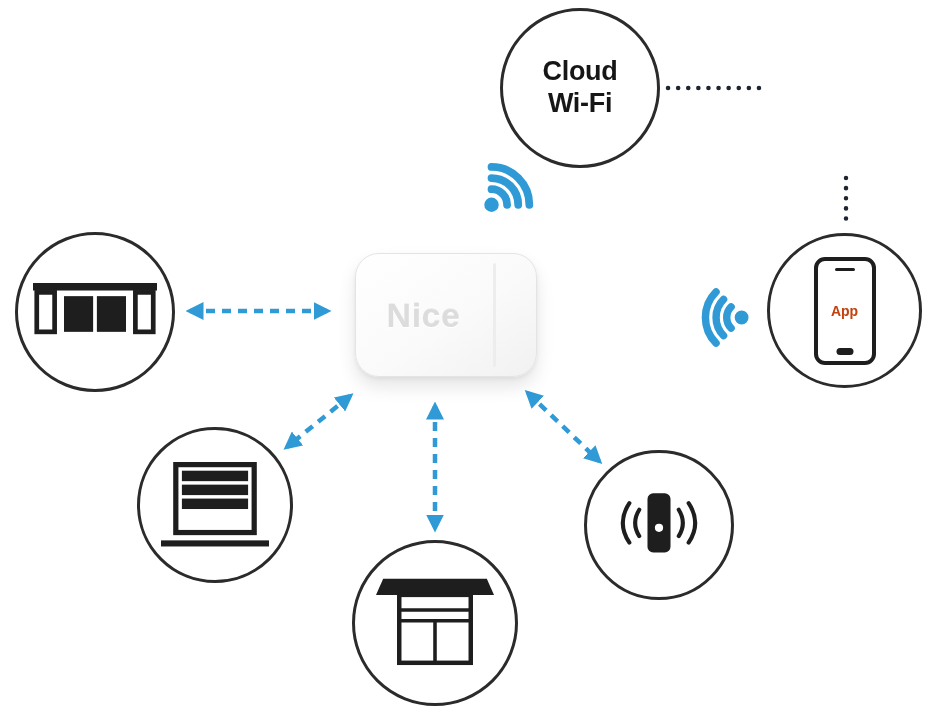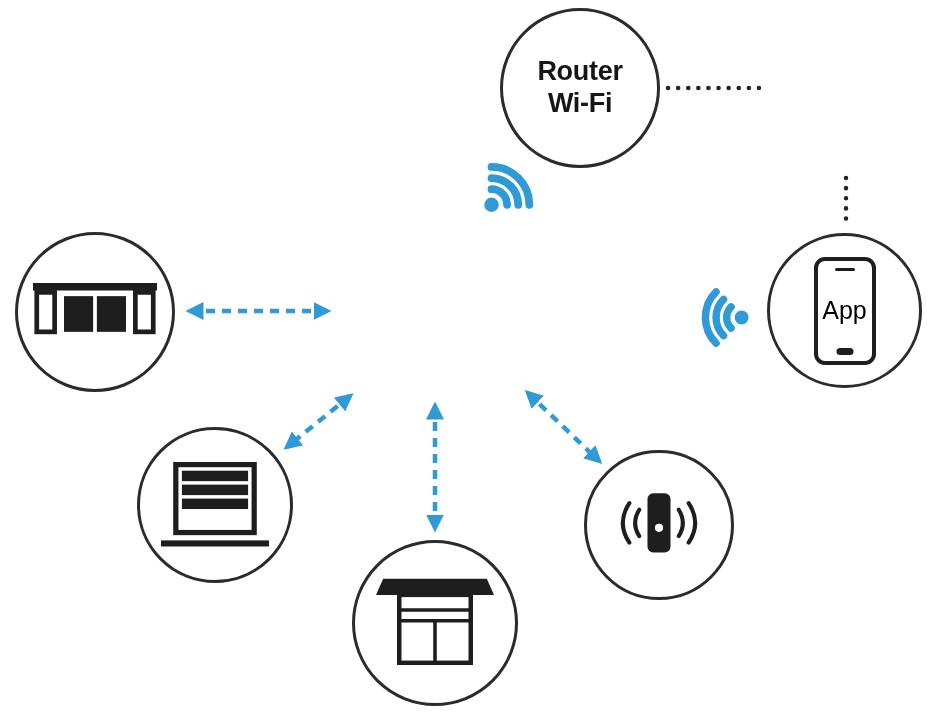--- a/index.html
+++ b/index.html
@@ -74,21 +74,21 @@
   .dark-stroke{stroke:var(--icon);}
 
   
   .phone{
     position:relative;width:62px;height:108px;border:4px solid var(--icon);
     border-radius:11px;background:#fff;
     display:flex;align-items:center;justify-content:center;
   }
   .phone-speaker{position:absolute;top:7px;left:50%;transform:translateX(-50%);
     width:20px;height:3px;background:var(--icon);border-radius:2px;}
-  .phone-label{font-weight:normal;font-size:25px;color:#000000;}
+  .phone-label{font-weight:bold;font-size:14px;color:#c2410c;}
   .phone-home{position:absolute;bottom:6px;left:50%;transform:translateX(-50%);
     width:17px;height:7px;background:var(--icon);border-radius:4px;}
 </style>
 </head>
 <body>
 
 <div class="canvas">
 
   <svg class="overlay" viewBox="0 0 946 718">
     <defs>
@@ -101,34 +101,38 @@
     <line x1="350" y1="396" x2="287" y2="447" class="dashed-arrow" marker-start="url(#arrowhead)" marker-end="url(#arrowhead)"></line>
     <line x1="435" y1="406" x2="435" y2="528" class="dashed-arrow" marker-start="url(#arrowhead)" marker-end="url(#arrowhead)"></line>
     <line x1="528" y1="393" x2="599" y2="461" class="dashed-arrow" marker-start="url(#arrowhead)" marker-end="url(#arrowhead)"></line>
 
     <line x1="668" y1="88" x2="760" y2="88" class="dotted-line"></line>
     <line x1="846" y1="178" x2="846" y2="226" class="dotted-line"></line>
   </svg>
 
   <div class="node-circle c-router">
     <div class="node-label">
-      <span>Router</span><br>
+      <span>Cloud</span><br>
       <span>Wi-Fi</span>
     </div>
   </div>
 
 
   <div class="node-circle c-app">
     <div class="phone">
       <span class="phone-speaker"></span>
       <span class="phone-label">App</span>
       <span class="phone-home"></span>
     </div>
   </div>
 
+  <div class="device">
+    <div class="device-label">Nice</div>
+    <div class="device-seam"></div>
+  </div>
 
   <svg class="wifi wifi-hub" viewBox="0 0 70 62">
     <circle cx="13" cy="51" r="6.5" class="blue-fill"></circle>
     <path d="M13,37 A14,14 0 0 1 27,51" class="blue-arc"></path>
     <path d="M13,27 A24,24 0 0 1 37,51" class="blue-arc"></path>
     <path d="M13,17 A34,34 0 0 1 47,51" class="blue-arc"></path>
   </svg>
 
   <svg class="wifi wifi-app" viewBox="0 0 70 62">
     <circle cx="13" cy="51" r="6.5" class="blue-fill"></circle>

